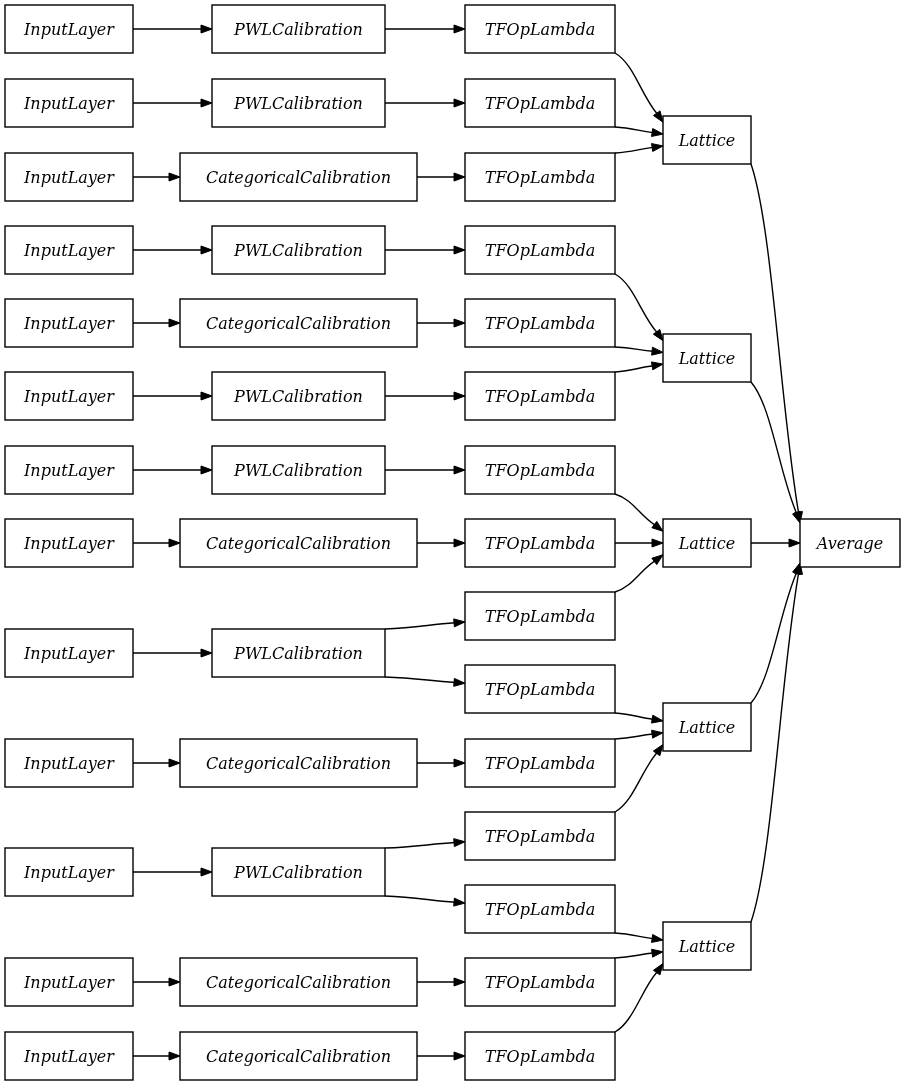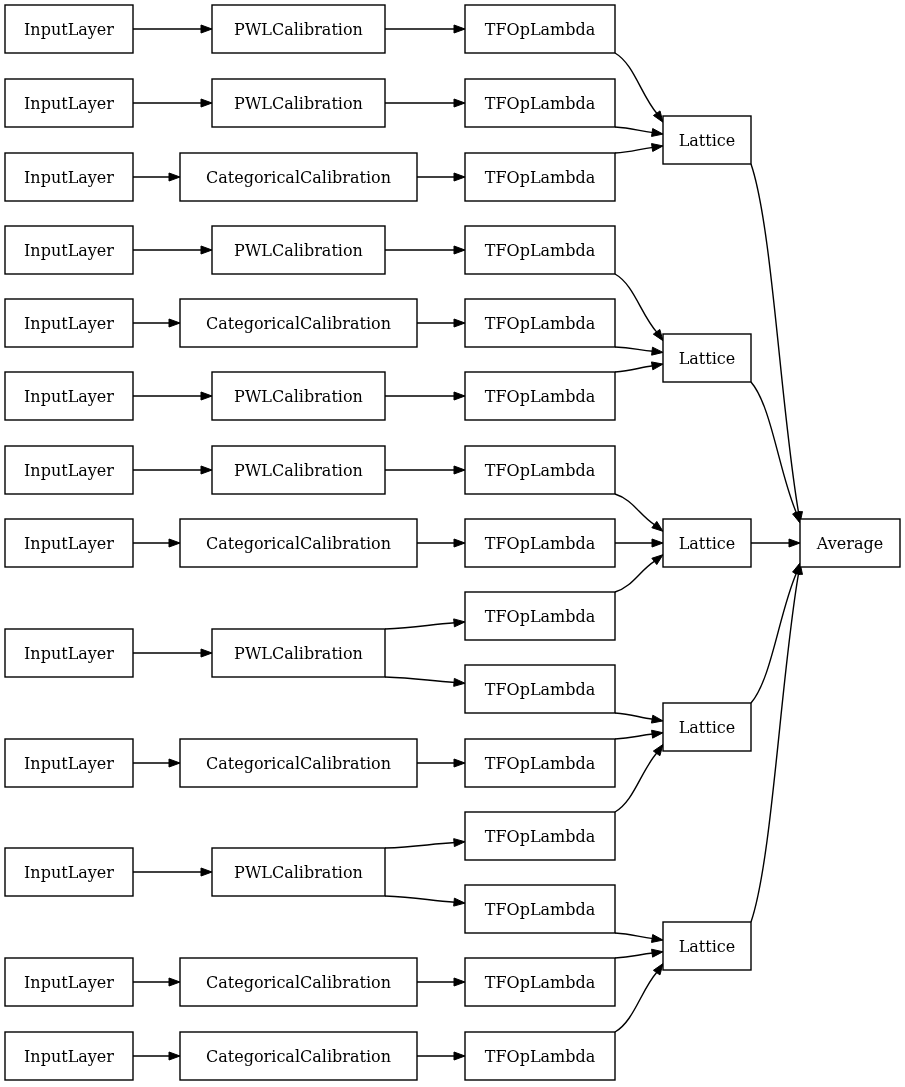--- a/index.html
+++ b/index.html
@@ -9,20 +9,21 @@
   }
   body {
     font-family: "DejaVu Serif", "Liberation Serif", serif;
   }
   #diagram-root {
     position: relative;
     width: 905px;
     height: 1087px;
     background: #ffffff;
     overflow: hidden;
+    font-style: italic;
   }
   svg#graph {
     display: block;
     width: 905px;
     height: 1087px;
     shape-rendering: geometricPrecision;
   }
   .node-rect {
     fill: #ffffff;
     stroke: #000000;

